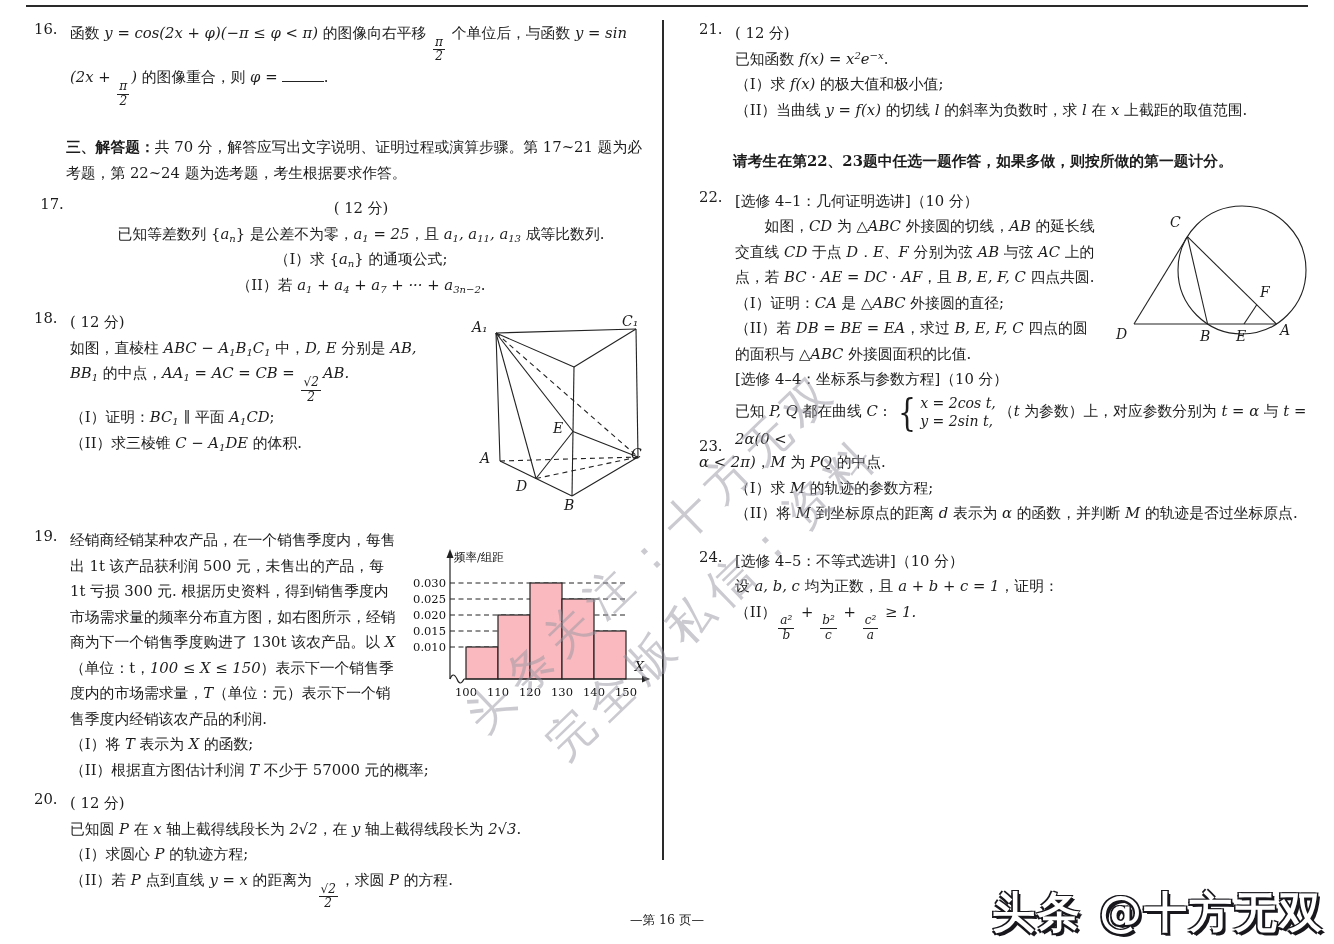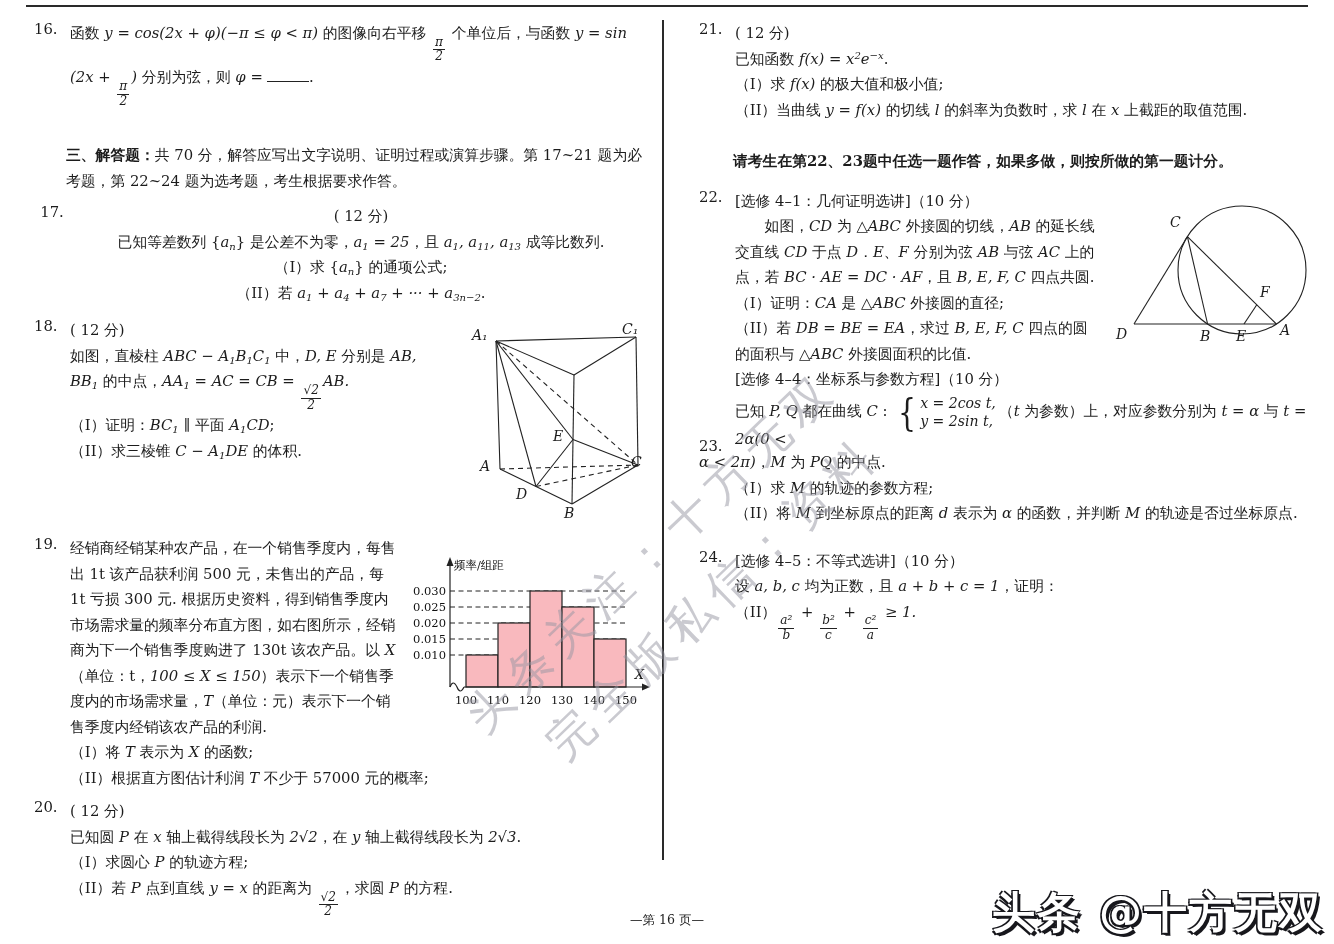--- a/index.html
+++ b/index.html
@@ -35,21 +35,21 @@
   .blank{display:inline-block;width:2.8em;border-bottom:1.3px solid #222;height:0.95em;}
   .cases{display:inline-flex;align-items:center;vertical-align:middle;margin:0 3px;}
   .cases .brace{font-size:2.55em;font-weight:300;line-height:0.85;transform:scaleX(0.75);margin-right:1px;}
   .cases-col{display:inline-flex;flex-direction:column;line-height:1.3;font-size:0.95em;text-align:left;}
   .case-line{font-style:italic;}
 
   .section-header{margin:0 0 10px 32px;line-height:25.5px;}
   .section-title{font-weight:bold;}
   .notice{margin:0 0 14px 34px;font-weight:bold;line-height:25.5px;}
 
-  #q16{margin-bottom:34px;}
+  #q16{margin-bottom:26px;}
   #q17{margin-bottom:12px;text-align:center;}
   #q18{margin-bottom:8px;}
   #q19{margin-bottom:8px;}
   #q21{margin-bottom:26px;}
   #q22{}
   #q23{margin-bottom:22px;align-items:center;}
 
   .figbox{position:relative;}
   .fig18{float:right;width:198px;height:206px;margin:2px 0 2px 8px;}
   .fig19{float:right;width:244px;height:172px;margin:14px 0 2px 6px;}
@@ -83,21 +83,21 @@
 
       <div class="question" id="q16">
         <span class="qnum">16.</span>
         <div class="qbody">
             <div class="qline para"><span class="t">函数 </span><span class="m">y = cos(2x + φ)(−π ≤ φ &lt; π)</span><span class="t"> 的图像向右平移 </span><span class="frac">
                 <span class="fn">π</span>
                 <span class="fd">2</span>
               </span><span class="t"> 个单位后，与函数 </span><span class="m">y = sin</span><span class="m"> (2x + </span><span class="frac">
                 <span class="fn">π</span>
                 <span class="fd">2</span>
-              </span><span class="m">)</span><span class="t"> 分别为弦，则 </span><span class="m">φ = </span><span class="blank"></span><span class="t">.</span></div>
+              </span><span class="m">)</span><span class="t"> 的图像重合，则 </span><span class="m">φ = </span><span class="blank"></span><span class="t">.</span></div>
           </div>
       </div>
 
       <div class="section-header">
         <span class="section-title">三、解答题：</span><span>共 70 分，解答应写出文字说明、证明过程或演算步骤。第 17~21 题为必考题，第 22~24 题为选考题，考生根据要求作答。</span>
       </div>
 
       <div class="question" id="q17">
         <span class="qnum">17.</span>
         <div class="qbody">

